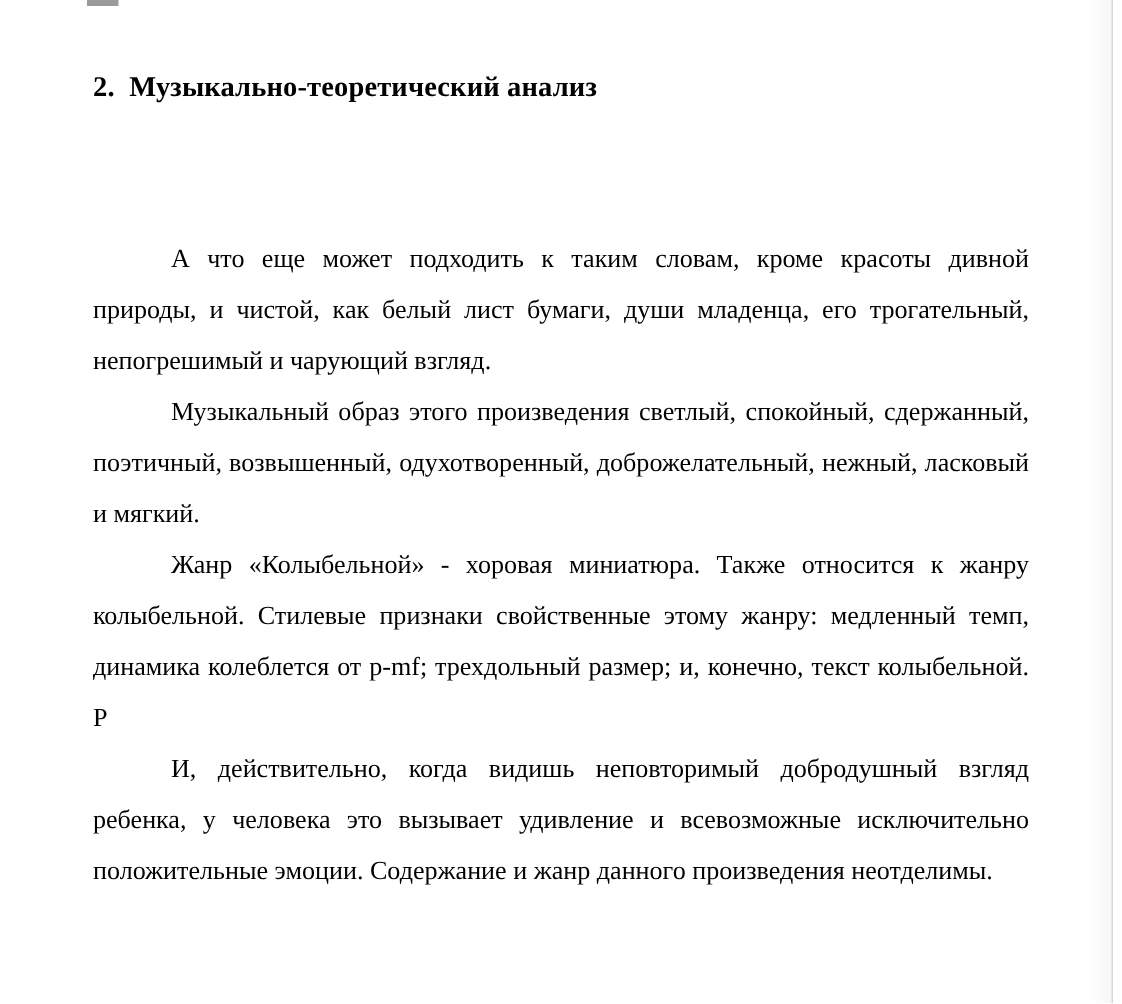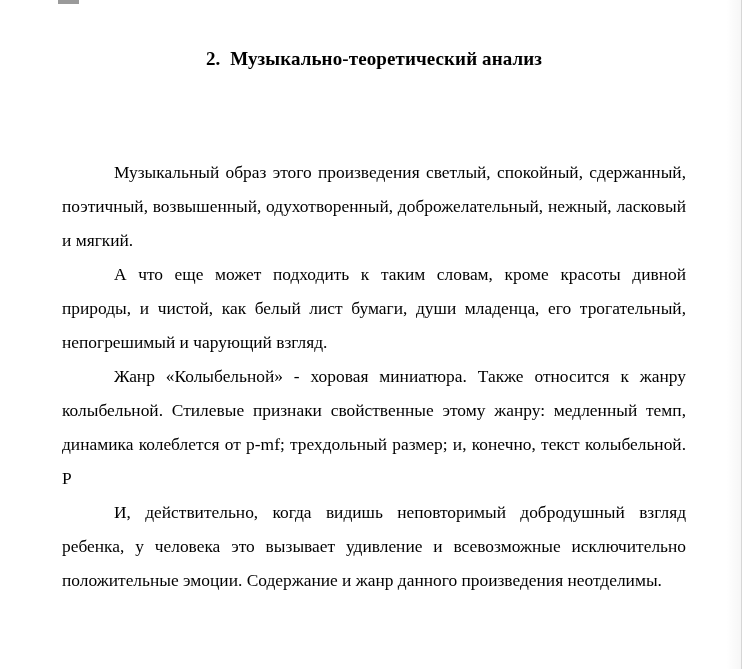--- a/index.html
+++ b/index.html
@@ -59,21 +59,21 @@
   .text-column {
     position: absolute;
     left: 62px;
     top: 0;
     width: 624px;
   }
 
   .doc-heading {
     font-size: 19px;
     font-weight: bold;
-    text-align: center;
+    text-align: left;
     margin: 0;
     padding: 0;
     position: absolute;
     top: 48px;
     left: 0;
     width: 624px;
     letter-spacing: 0.1px;
     white-space: pre;
   }
 
@@ -109,21 +109,21 @@
   <div class="top-fragment"></div>
 
   <div class="page-edge-shade"></div>
   <div class="page-edge-rule"></div>
 
   <div class="text-column">
 
     <h2 class="doc-heading">2.  Музыкально-теоретический анализ</h2>
 
     <div class="body-block">
+      <p class="para">А что еще может подходить к таким словам, кроме красоты дивной природы, и чистой, как белый лист бумаги, души младенца, его трогательный, непогрешимый и чарующий взгляд.</p>
       <p class="para">Музыкальный образ этого произведения светлый, спокойный, сдержанный, поэтичный, возвышенный, одухотворенный, доброжелательный, нежный, ласковый и мягкий.</p>
-      <p class="para">А что еще может подходить к таким словам, кроме красоты дивной природы, и чистой, как белый лист бумаги, души младенца, его трогательный, непогрешимый и чарующий взгляд.</p>
       <p class="para clipped">Жанр «Колыбельной» - хоровая миниатюра. Также относится к жанру колыбельной. Стилевые признаки свойственные этому жанру: медленный темп, динамика колеблется от p-mf; трехдольный размер; и, конечно, текст колыбельной. Р</p>
       <p class="para">И, действительно, когда видишь неповторимый добродушный взгляд ребенка, у человека это вызывает удивление и всевозможные исключительно положительные эмоции. Содержание и жанр данного произведения неотделимы.</p>
     </div>
 
   </div>
 
 </div>
 
 </body></html>

